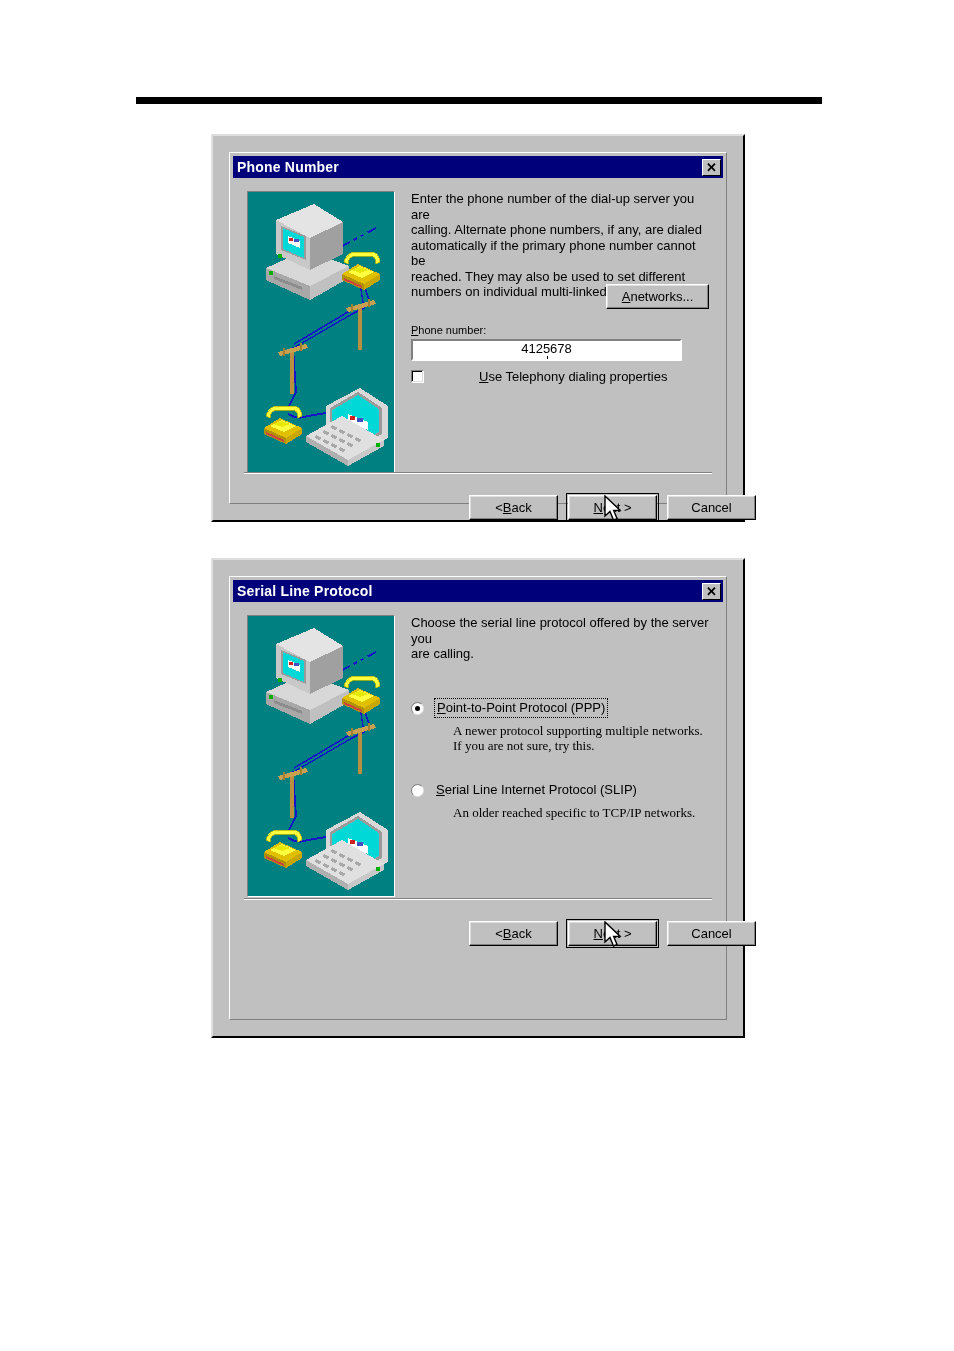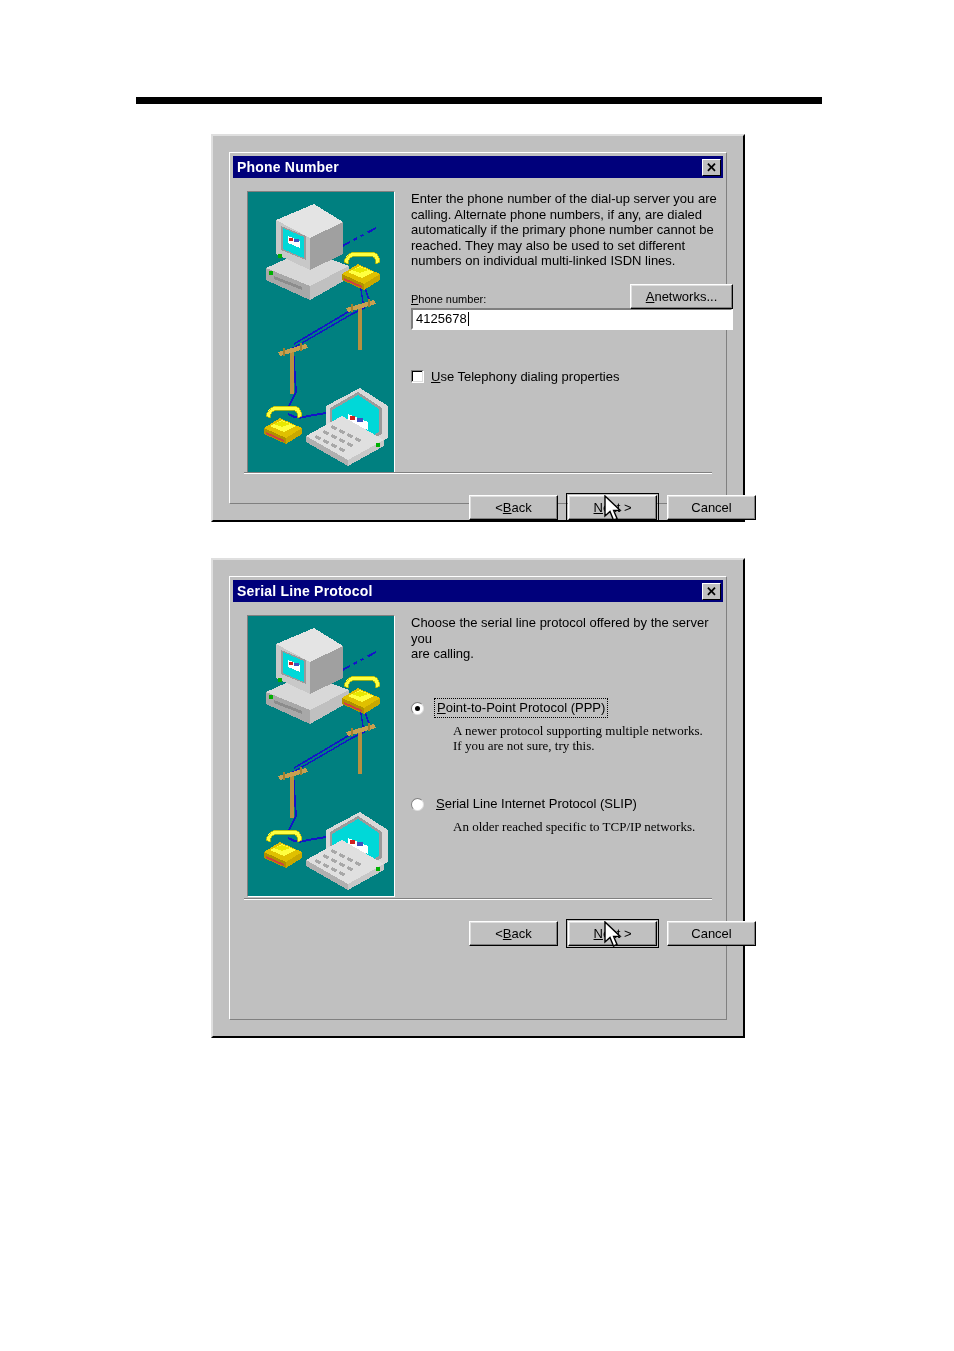--- a/index.html
+++ b/index.html
@@ -144,21 +144,22 @@
     background: #ffffff;
     border-top: 2px solid #808080;
     border-left: 2px solid #808080;
     border-right: 2px solid #ffffff;
     border-bottom: 2px solid #ffffff;
     box-sizing: border-box;
     display: flex;
     align-items: center;
     padding: 0 3px;
     position: relative;
-    width: 322px;
+    width: 271px;
+    flex-direction: column;
   }
   .textbox-value {
     font-size: 13px;
     color: #000000;
     white-space: pre;
   }
   .caret {
     display: inline-block;
     width: 1px;
     height: 14px;
@@ -209,30 +210,30 @@
     height: 13px;
     background: #ffffff;
     border-top: 1px solid #808080;
     border-left: 1px solid #808080;
     border-right: 1px solid #ffffff;
     border-bottom: 1px solid #ffffff;
     box-shadow: inset -1px -1px 0 #dfdfdf, inset 1px 1px 0 #000000;
     box-sizing: border-box;
     flex: 0 0 13px;
   }
-  .checkrow-label { font-size: 13px; color: #000000; }
+  .checkrow-label { font-size: 13px; color: #000000; margin-left: 48px; }
 
   
   .radio-group { margin-top: 38px; }
   .radio-row {
     display: flex;
     align-items: flex-start;
     gap: 12px;
   }
-  .radio-row.second { margin-top: 42px; }
+  .radio-row.second { margin-top: 28px; }
   .radio {
     width: 13px;
     height: 13px;
     border-radius: 50%;
     background: #ffffff;
     border: 1px solid #808080;
     border-right-color: #dfdfdf;
     border-bottom-color: #dfdfdf;
     box-sizing: border-box;
     position: relative;

